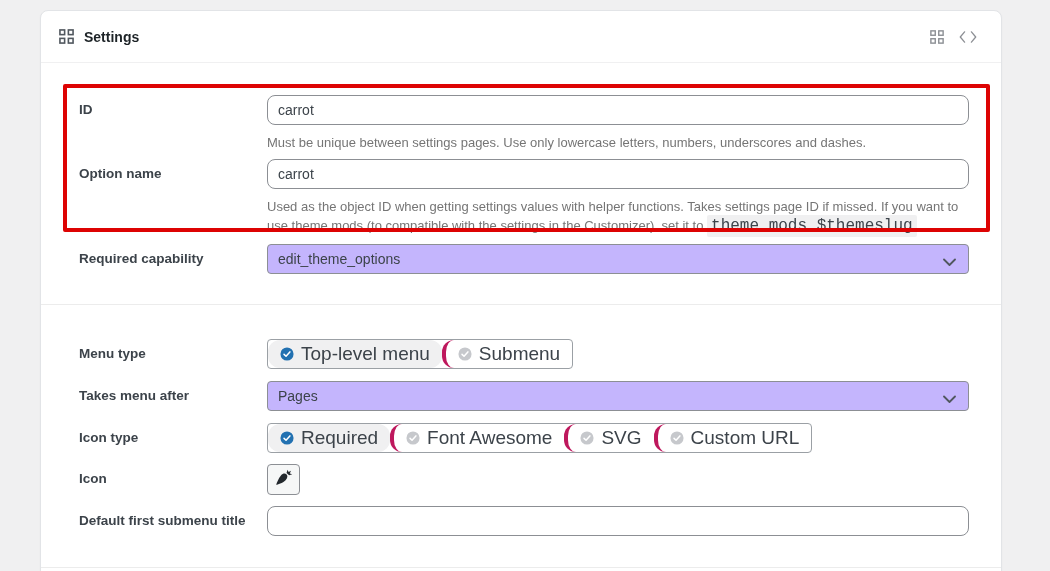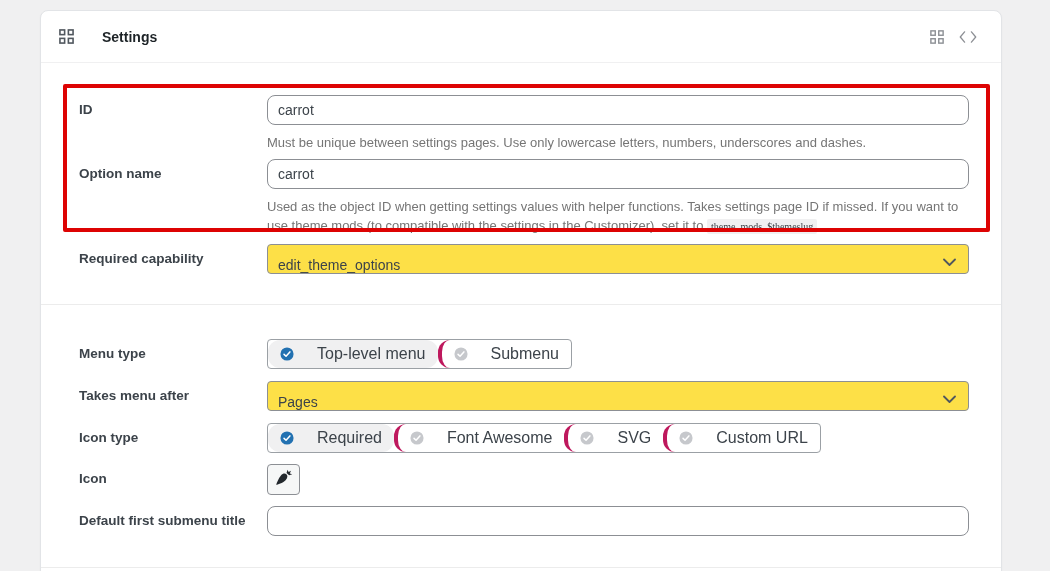--- a/index.html
+++ b/index.html
@@ -17,21 +17,21 @@
     border-radius: 8px;
     box-shadow: 0 1px 2px rgba(0,0,0,.04);
   }
   .card-header {
     position: absolute; left: 0; right: 0; top: 0; height: 52px;
     display: flex; align-items: center;
     padding: 0 24px 0 18px;
     border-bottom: 1px solid #f0f0f1;
   }
   .card-title {
-    margin-left: 28px;
+    margin-left: 10px;
     font-size: 14px; font-weight: 700; color: #1d2327;
   }
   .header-actions { margin-left: auto; display: flex; align-items: center; gap: 15px; }
   .icon-btn { display: inline-flex; align-items: center; cursor: pointer; }
 
   .label {
     position: absolute; left: 38px; width: 185px;
     font-size: 13.5px; font-weight: 600; color: #3c434a;
     line-height: 18px;
   }
@@ -40,41 +40,41 @@
   .text-input {
     width: 100%; height: 30px;
     border: 1px solid #8c8f94; border-radius: 8px;
     padding: 0 10px; font-size: 14px; color: #3c434a;
     font-family: "Liberation Sans", sans-serif;
     background: #fff; outline: none;
   }
   .select-box {
     position: relative; width: 100%; height: 30px;
     border: 1px solid #8c8f94; border-radius: 4px;
-    background: #fde047; display: flex; align-items: flex-end;
+    background: #c4b5fd; display: flex; align-items: center;
     padding: 0 34px 0 10px; font-size: 14px; color: #3c434a;
     cursor: pointer;
   }
   .select-box .chev { position: absolute; right: 12px; top: 9px; }
 
   .help {
     position: absolute; left: 226px; right: 20px;
     font-size: 13px; color: #757575; line-height: 19px;
   }
   .code-chip {
-    font-family: Liberation Serif, serif;
-    font-size: 10px; background: #f0f0f1; color: #3c434a;
+    font-family: Liberation Mono, monospace;
+    font-size: 16px; background: #f0f0f1; color: #3c434a;
     padding: 2px 4px; border-radius: 2px;
   }
 
   .segmented { display: inline-flex; border: 1px solid #9ba0a5; border-radius: 4px; overflow: hidden; background: #fff; }
   .segment {
-    display: inline-flex; align-items: center; gap: 23px;
+    display: inline-flex; align-items: center; gap: 7px;
     height: 28px; padding: 0 12px;
-    font-size: 16px; color: #3c434a; background: #fff;
+    font-size: 19px; color: #3c434a; background: #fff;
     cursor: pointer; white-space: nowrap; border-radius: 12px;
   }
   .segment + .segment { border-left: 4px solid #be185d; justify-content: flex-end; }
   .segment.selected { background: #f0f0f1; }
   .check { display: inline-flex; color: var(--check-unselected, #c6c8cc); }
   .segment.selected .check { color: var(--accent-blue, #2271b1); }
 
   .icon-choice-btn {
     display: inline-flex; align-items: center; justify-content: center;
     width: 33px; height: 31px;

